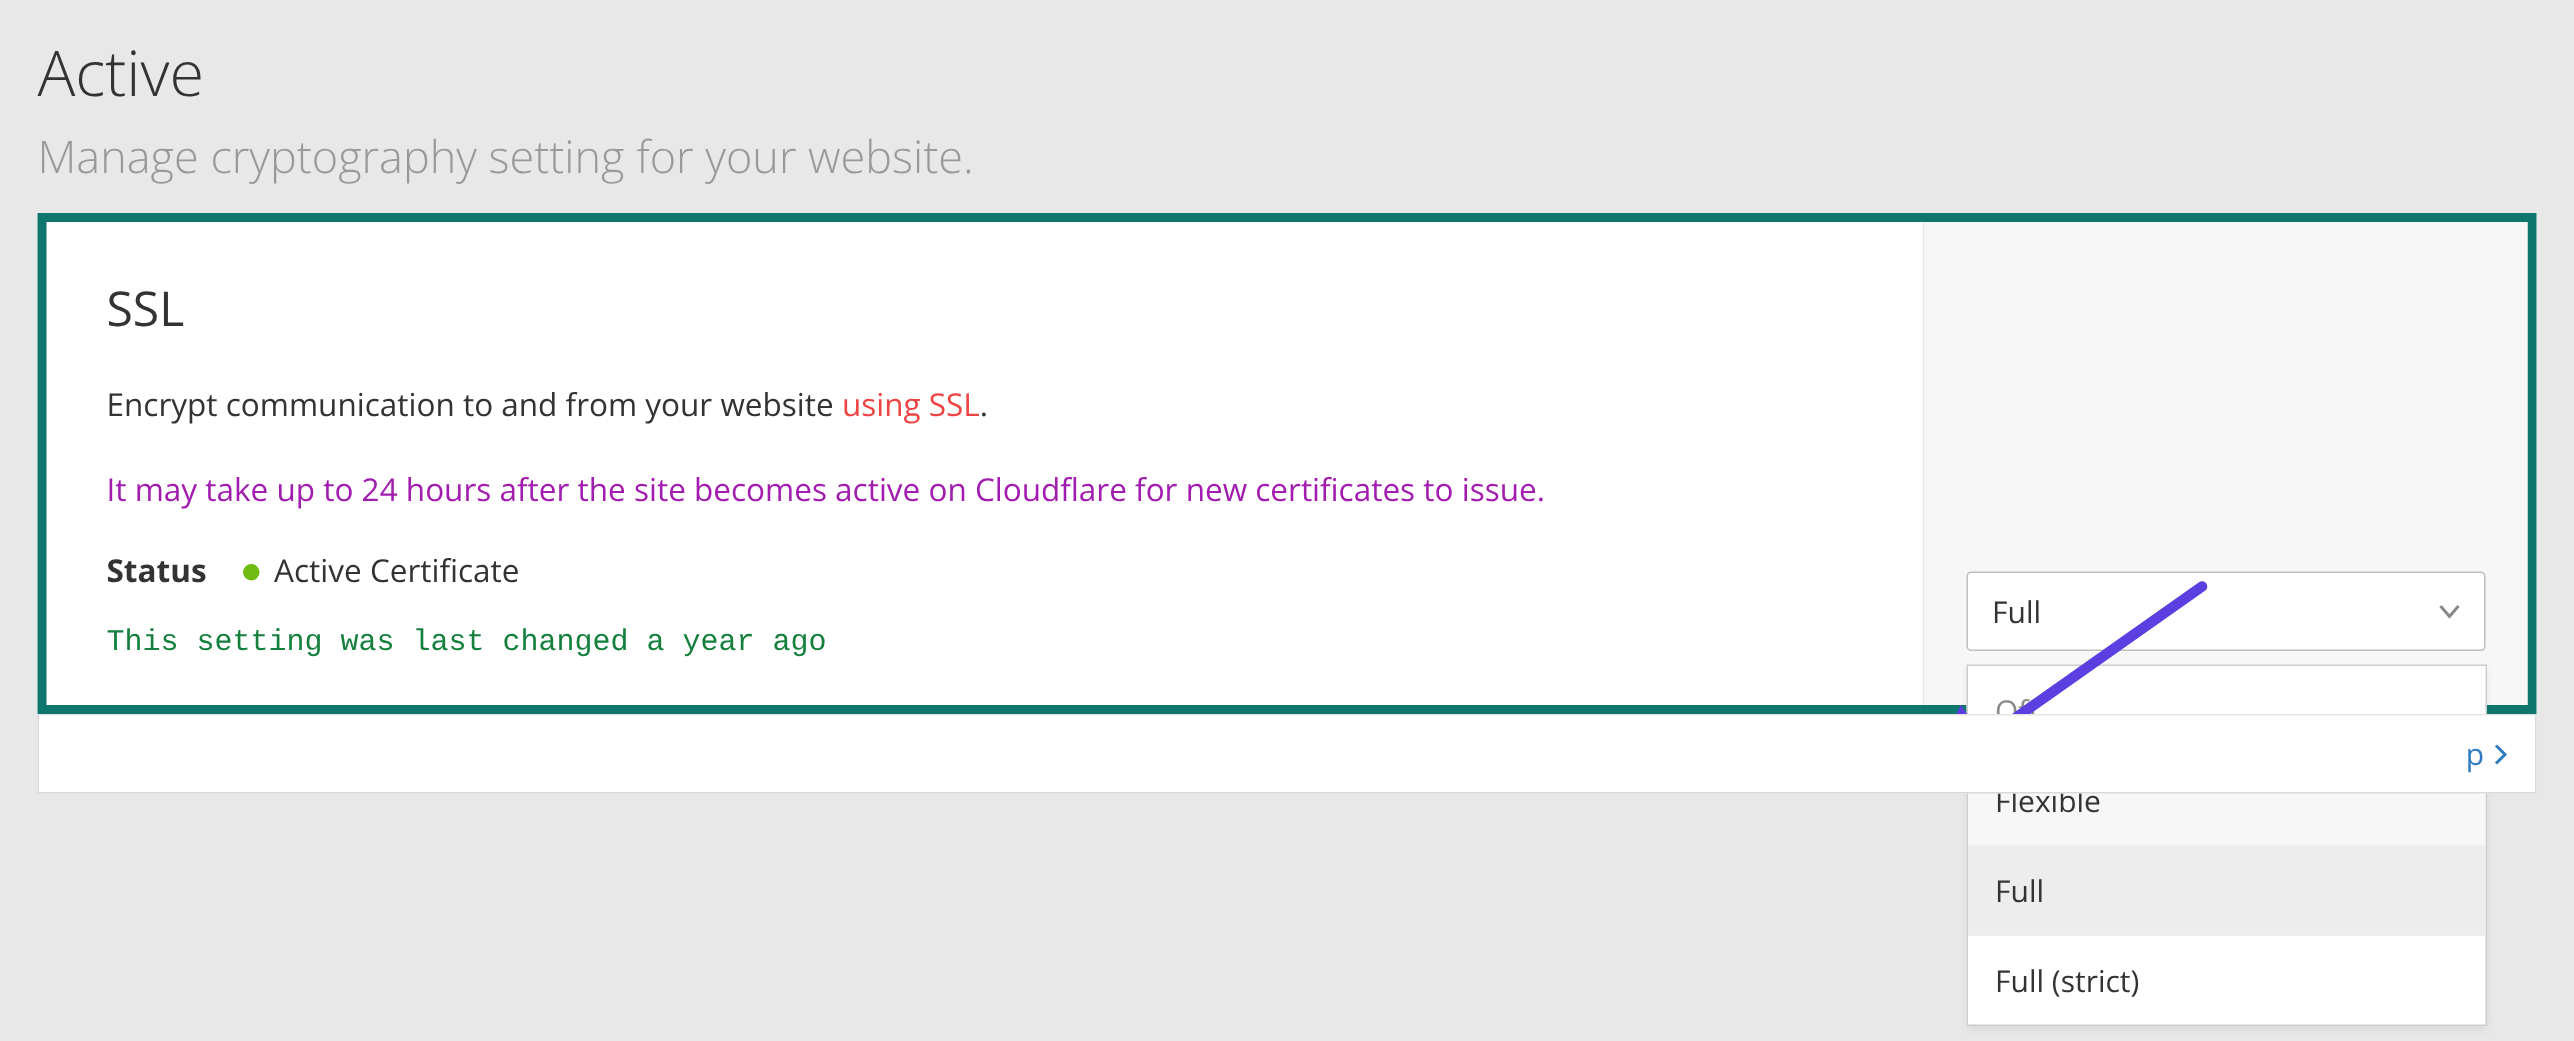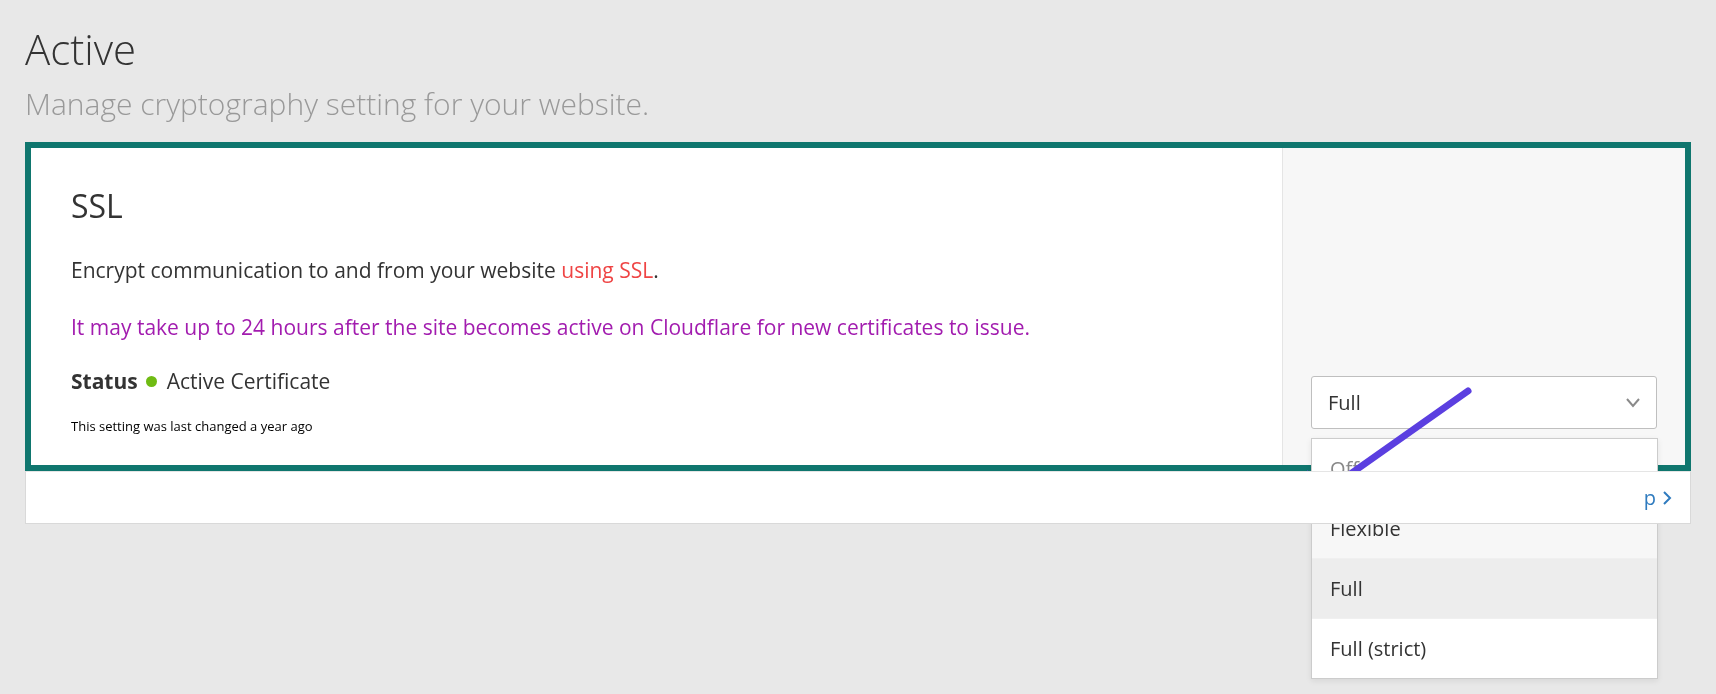--- a/index.html
+++ b/index.html
@@ -75,33 +75,34 @@
     .status-row {
       font-size: 21px;
       color: #333;
       margin-bottom: 22px;
       display: flex;
       align-items: center;
       gap: 6px;
     }
     .status-row b {
       font-weight: 700;
-      margin-right: 2px;
+      margin-right: 18px;
     }
     .status-dot {
       width: 11px;
       height: 11px;
       border-radius: 50%;
       background: #6fbb13;
       display: inline-block;
       margin-right: 4px;
     }
     .last-changed {
-      font-size: 13px;
-      color: #000000;
+      font-size: 20px;
+      color: #15803d;
+      font-family: Liberation Mono, monospace;
     }
     .card-footer {
       border-top: 1px solid #e5e5e5;
       background: #fff;
       margin: 0 25px;
       border-left: 1px solid #d9d9d9;
       border-right: 1px solid #d9d9d9;
       border-bottom: 1px solid #d9d9d9;
       height: 53px;
       position: relative;

